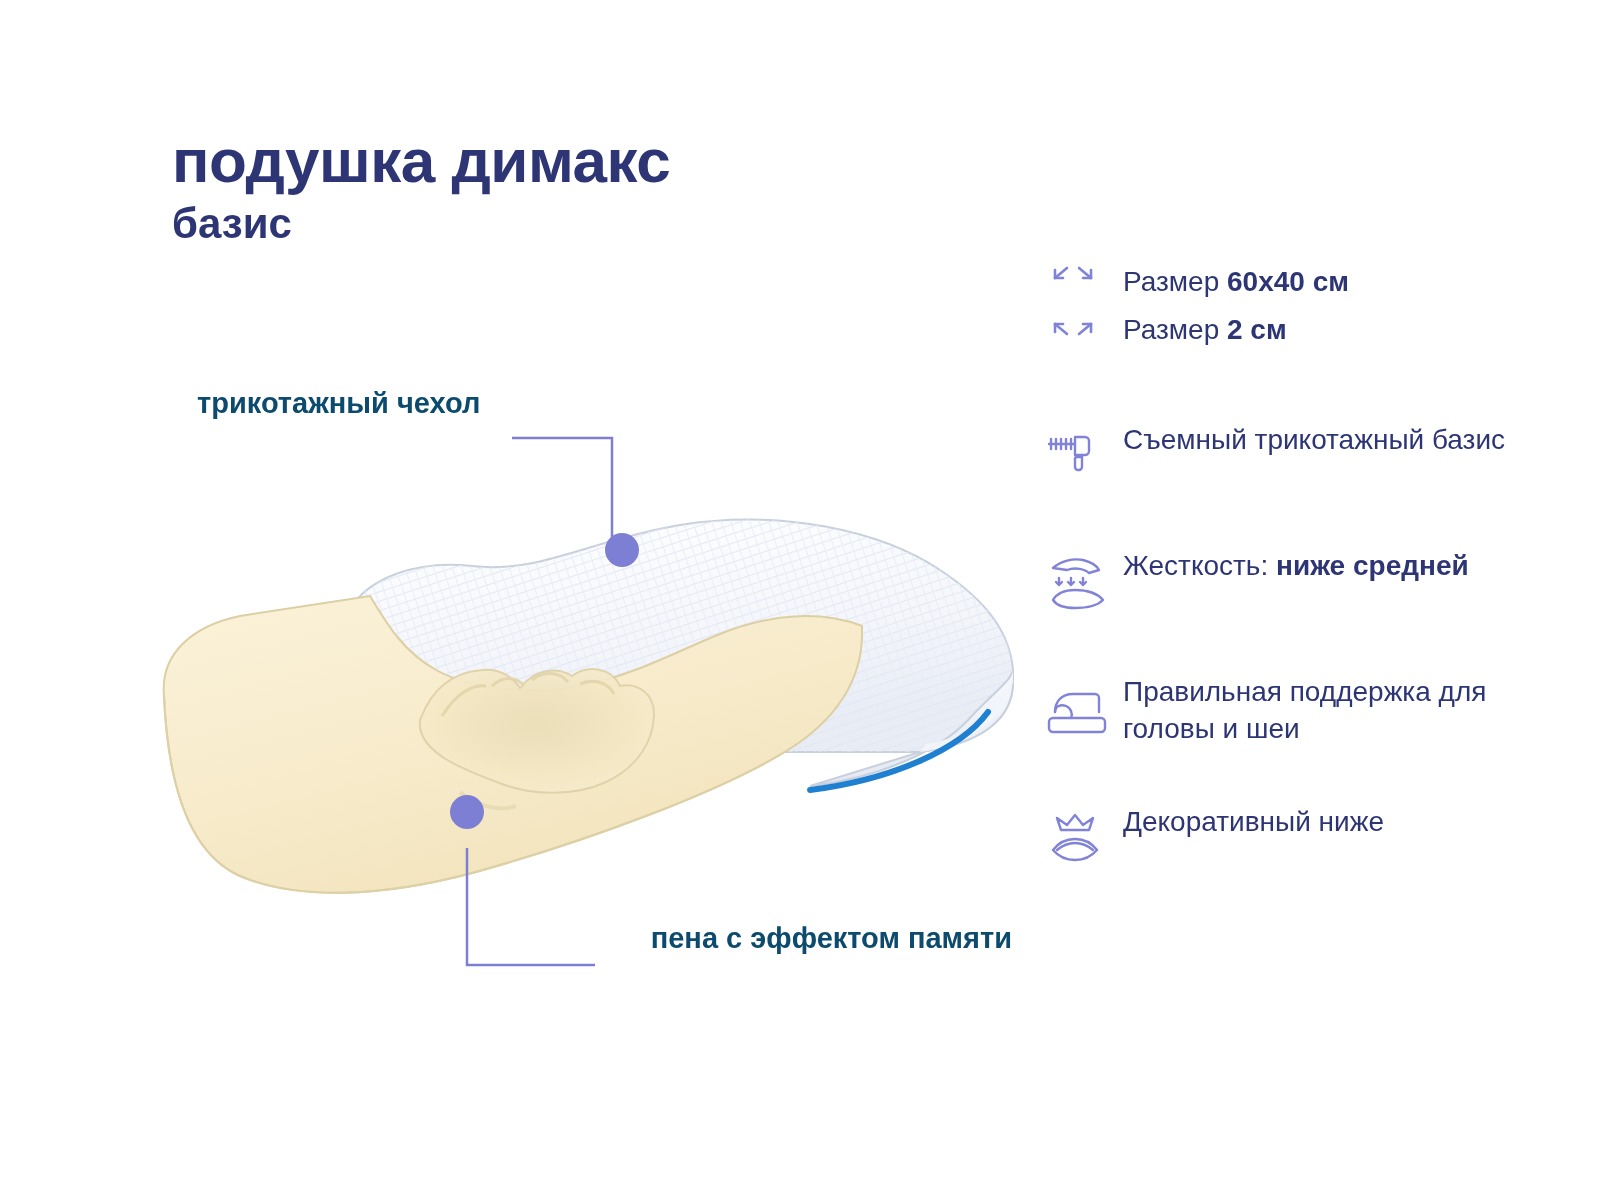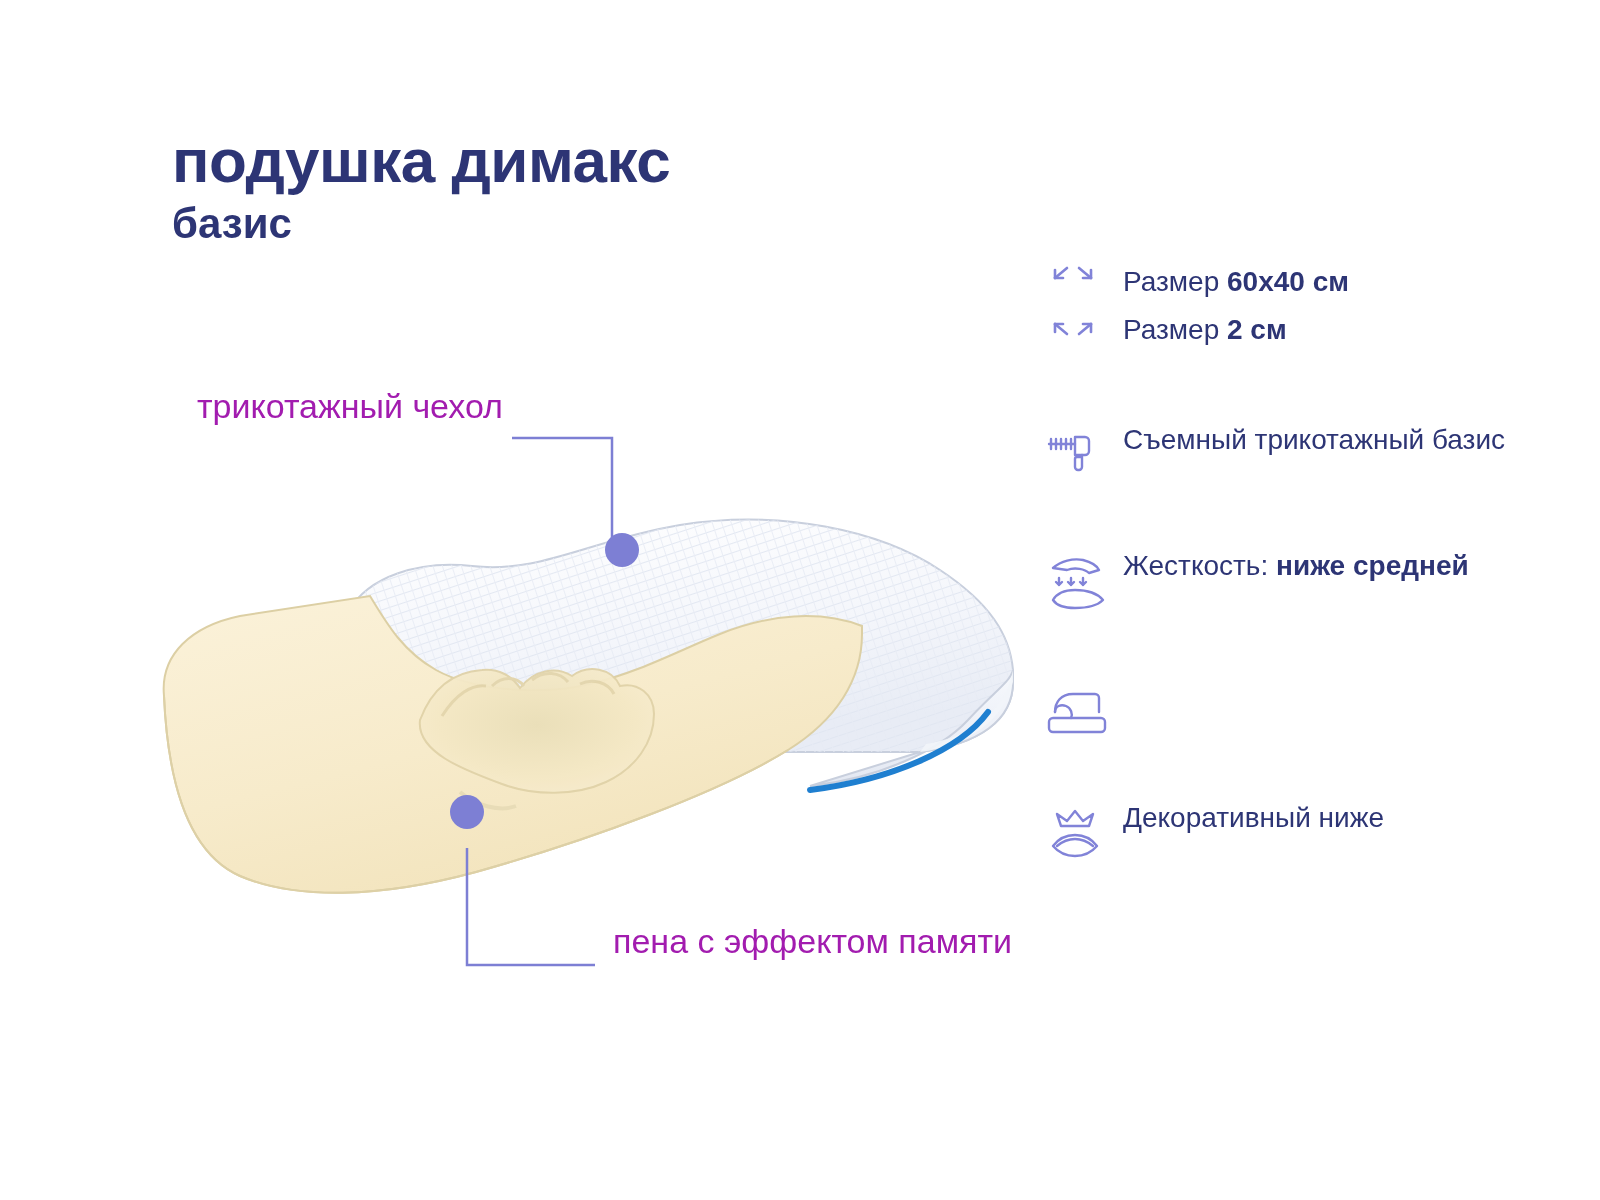--- a/index.html
+++ b/index.html
@@ -44,24 +44,24 @@
     left: 120px;
     top: 420px;
     width: 960px;
     height: 560px;
   }
   .product svg { display: block; }
 
   
   .callout {
     position: absolute;
-    font-size: 34px;
-    font-weight: normal;
+    font-size: 29px;
+    font-weight: bold;
     line-height: 1.28;
-    color: #a21caf;
+    color: #0c4a6e;
   }
   .callout-cover { left: 197px; top: 385px; width: 330px; }
   .callout-foam  { left: 592px; top: 920px; width: 420px; text-align: right; }
 
   .leader { position: absolute; }
   .dot {
     position: absolute;
     width: 34px;
     height: 34px;
     border-radius: 50%;
@@ -286,20 +286,21 @@
   <div class="feature">
     <div class="feature-icon">
       <svg width="66" height="62" viewBox="0 0 66 62">
         <g stroke="#8183d8" stroke-width="2.4" fill="none" stroke-linecap="round" stroke-linejoin="round">
           <path d="M10,34 C10,24 16,16 28,16 H50 a4,4 0 0 1 4,4 v14"></path>
           <path d="M10,34 C10,28 16,26 21,28 C26,30 28,36 26,40"></path>
           <path d="M8,40 h48 a4,4 0 0 1 4,4 v6 a4,4 0 0 1 -4,4 h-48 a4,4 0 0 1 -4,-4 v-6 a4,4 0 0 1 4,-4 z"></path>
         </g>
       </svg>
     </div>
+    <div class="feature-text">Правильная поддержка для головы и шеи</div>
   </div>
 
   <div class="feature">
     <div class="feature-icon">
       <svg width="66" height="58" viewBox="0 0 66 58">
         <g stroke="#8183d8" stroke-width="2.4" fill="none" stroke-linecap="round" stroke-linejoin="round">
           <path d="M16,20 L12,8 L22,15 L30,5 L38,15 L48,8 L44,20 Z"></path>
           <path d="M8,40 C14,32 22,29 30,29 C38,29 46,32 52,40 C46,47 38,50 30,50 C22,50 14,47 8,40 Z"></path>
           <path d="M12,40 C18,35 24,33 30,33 C36,33 42,35 48,40"></path>
         </g>

